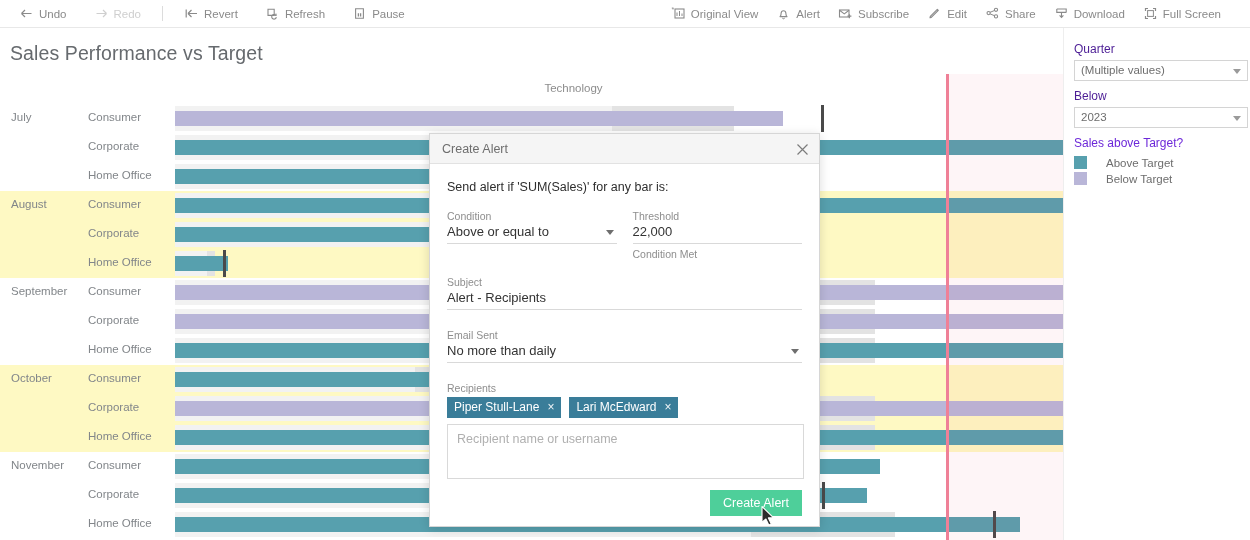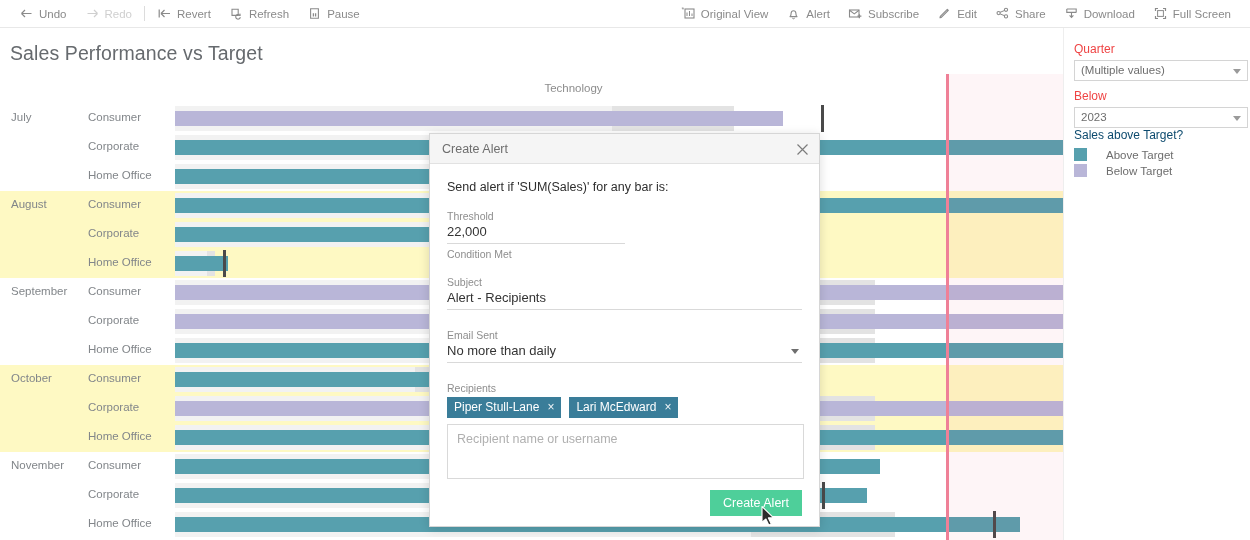--- a/index.html
+++ b/index.html
@@ -13,22 +13,22 @@
   }
 
   
   .toolbar {
     position: absolute; top: 0; left: 0;
     width: 1250px; height: 28px;
     background: #ffffff;
     border-bottom: 1px solid #e8e8e8;
     display: flex; align-items: center;
   }
-  .tb-left { display: flex; align-items: center; padding-left: 10px; gap: 0px; }
-  .tb-right { display: flex; align-items: flex-end; margin-left: auto; padding-right: 10px; }
+  .tb-left { display: flex; align-items: center; padding-left: 10px; gap: 9px; }
+  .tb-right { display: flex; align-items: flex-end; margin-left: auto; padding-right: 20px; }
   .tb-item {
     display: flex; align-items: center; gap: 5px;
     padding: 2px 9px; height: 24px;
     color: #8a8a8a; font-size: 11.5px; white-space: nowrap;
     cursor: pointer;
   }
   .tb-item.disabled { color: #cfcfcf; cursor: default; }
   .tb-item .ico { display: inline-flex; align-items: center; justify-content: center;
                   width: 15px; height: 15px; }
   .tb-item .ico svg { display: block; }
@@ -107,40 +107,40 @@
 
   
   .sidebar {
     position: absolute; right: 0; top: 28px;
     width: 187px; height: 512px;
     background: #ffffff;
     border-left: 1px solid #eeeeee;
     padding: 6px 12px 0 10px;
   }
   .flt-label {
-    font-size: 12px; color: #ef4444; margin-top: 8px; margin-bottom: 4px;
+    font-size: 12px; color: #4c1d95; margin-top: 8px; margin-bottom: 4px;
   }
   .flt-select {
     position: relative;
     width: 174px; height: 21px;
     border: 1px solid #d4d4d4; background: #fff;
     font-size: 11.5px; color: #6d6d6d;
     padding: 3px 18px 0 6px;
     cursor: pointer;
     white-space: nowrap; overflow: hidden;
   }
   .flt-select .caret {
     position: absolute; right: 6px; top: 8px;
     width: 0; height: 0;
     border-left: 4px solid transparent;
     border-right: 4px solid transparent;
     border-top: 5px solid #9a9a9a;
   }
   .legend-title {
-    font-size: 12px; color: #0c4a6e; margin-top: 0; margin-bottom: 6px;
+    font-size: 12px; color: #6d28d9; margin-top: 8px; margin-bottom: 6px;
   }
   .legend-item { display: flex; align-items: center; gap: 19px; margin-bottom: 3px; }
   .swatch { width: 13px; height: 13px; flex: 0 0 13px; }
   .legend-text { font-size: 11.5px; color: #6d6d6d; }
 
   
   .dlg {
     position: absolute; left: 429px; top: 133px;
     width: 391px; height: 394px;
     background: #ffffff;
@@ -518,20 +518,27 @@
       <svg width="13" height="13" viewBox="0 0 13 13">
           <path d="M1.5 1.5l10 10M11.5 1.5l-10 10" stroke="#7c7c7c" stroke-width="1.2"></path>
         </svg>
     </span>
   </div>
 
   <div class="dlg-body">
     <div class="dlg-lead">Send alert if 'SUM(Sales)' for any bar is:</div>
 
     <div class="two-col">
+      <div class="col-cond">
+        <div class="field-label">Condition</div>
+        <div class="field-value sel">
+          <span>Above or equal to</span>
+          <span class="caret"></span>
+        </div>
+      </div>
       <div class="col-thr">
         <div class="field-label">Threshold</div>
         <div class="field-value">
           <span>22,000</span>
         </div>
         <div class="field-hint">Condition Met</div>
       </div>
     </div>
 
     <div style="margin-top:16px;">

